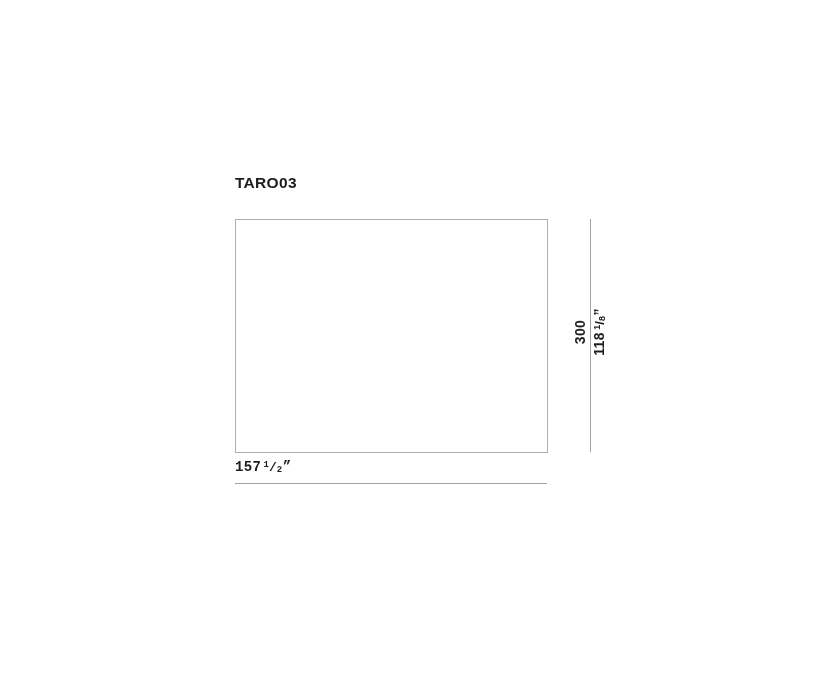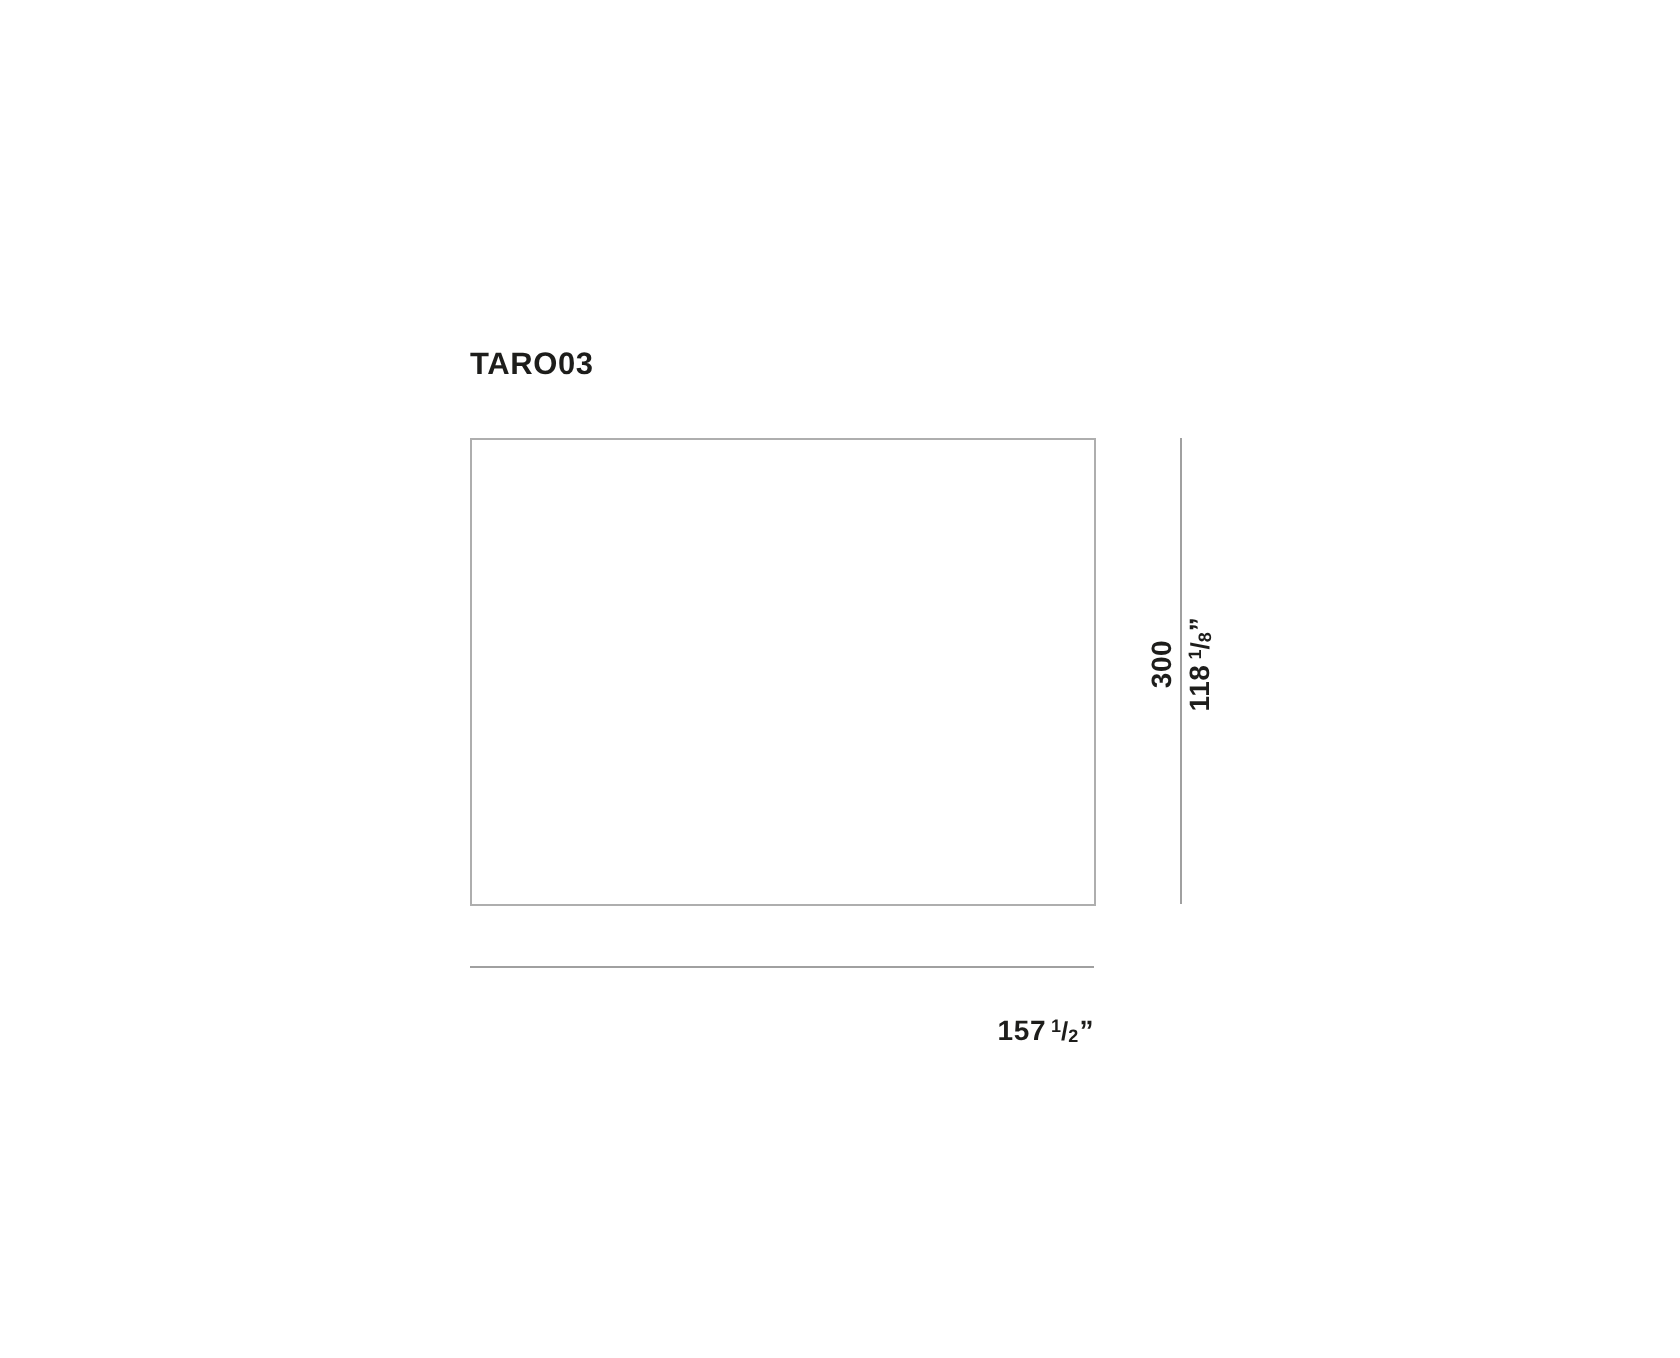--- a/index.html
+++ b/index.html
@@ -74,23 +74,24 @@
   .hlabel-cm {
     position: absolute;
     left: 235px;
     top: 466px;
     width: 312px;
     text-align: center;
   }
   .hlabel-in {
     position: absolute;
     left: 235px;
-    top: 508px;
+    top: 460px;
     width: 312px;
-    text-align: right;
+    text-align: left;
+    font-family: Liberation Mono, monospace;
   }
   
   .in-whole { margin-right: 2.5px; }
   .fr-num {
     font-size: 9px;
     position: relative;
     top: -4.5px;
     letter-spacing: 0;
   }
   .fr-slash {

